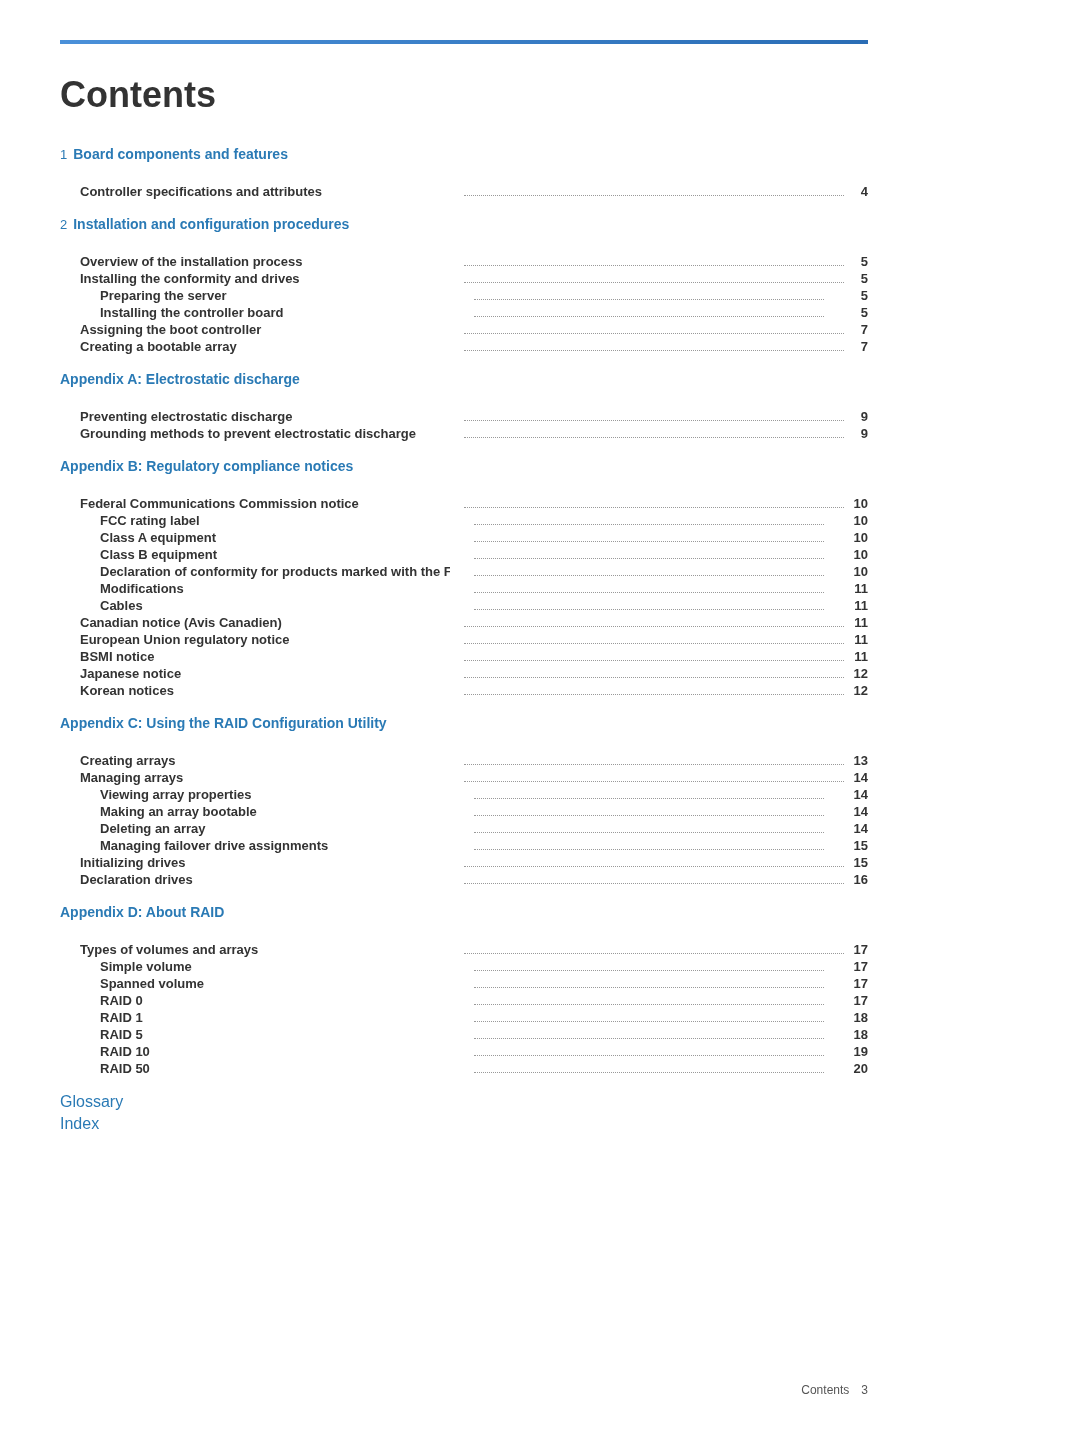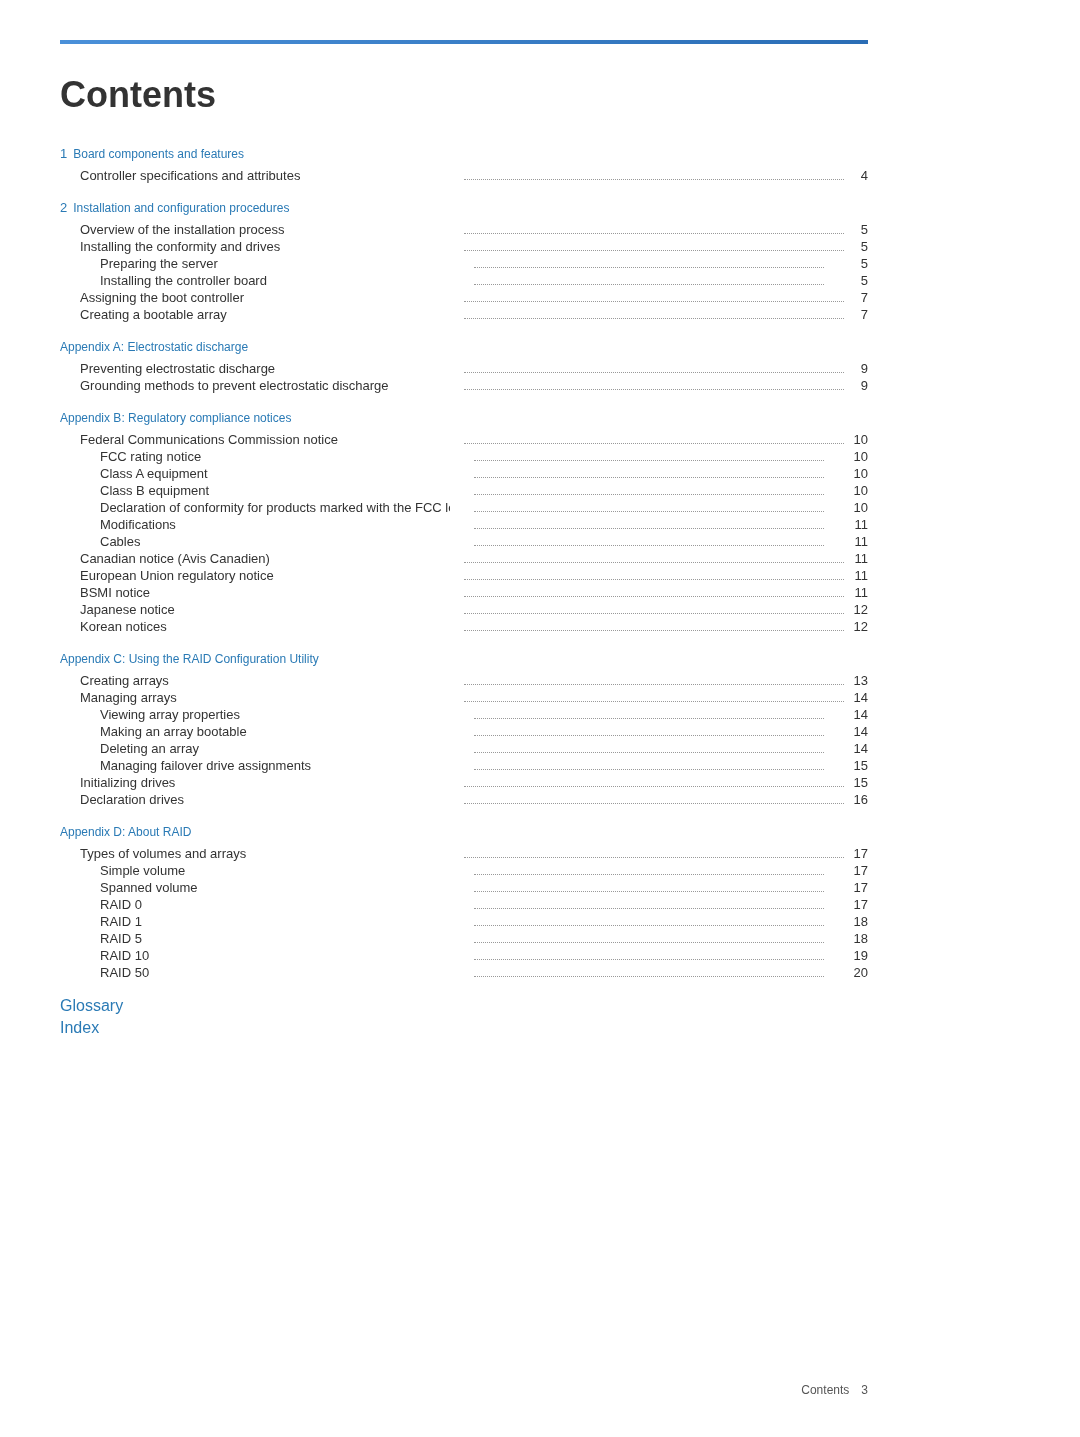--- a/index.html
+++ b/index.html
@@ -38,22 +38,22 @@
       color: #333333;
       margin-bottom: 30px;
     }
 
     .toc-section {
       margin-bottom: 16px;
     }
 
     .section-heading {
       color: #2a7ab5;
-      font-size: 12px;
-      font-weight: normal;
+      font-size: 14px;
+      font-weight: bold;
       text-decoration: none;
       display: inline-block;
       margin-bottom: 4px;
     }
 
     .section-number {
       color: #2a7ab5;
       margin-right: 6px;
     }
 
@@ -88,21 +88,22 @@
     .indent-1 {
       padding-left: 20px;
     }
 
     .indent-2 {
       padding-left: 40px;
       gap: 20px;
     }
 
     .toc-entries-group {
-      margin-top: 2px;
+      margin-top: 17px;
+      font-weight: bold;
     }
 
     .footer-area {
       position: absolute;
       bottom: 40px;
       right: 60px;
       font-size: 12px;
       color: #555;
     }
 
@@ -196,21 +197,21 @@
       </div>
       <div class="toc-section">
         <div><a class="section-heading" href="#">Appendix B: Regulatory compliance notices</a></div>
         <div class="toc-entries-group">
           <div class="toc-entry indent-1">
             <span class="toc-entry-text">Federal Communications Commission notice</span>
             <span class="toc-dots"></span>
             <span class="toc-page">10</span>
           </div>
           <div class="toc-entry indent-2">
-            <span class="toc-entry-text">FCC rating notice</span>
+            <span class="toc-entry-text">FCC rating label</span>
             <span class="toc-dots"></span>
             <span class="toc-page">10</span>
           </div>
           <div class="toc-entry indent-2">
             <span class="toc-entry-text">Class A equipment</span>
             <span class="toc-dots"></span>
             <span class="toc-page">10</span>
           </div>
           <div class="toc-entry indent-2">
             <span class="toc-entry-text">Class B equipment</span>

